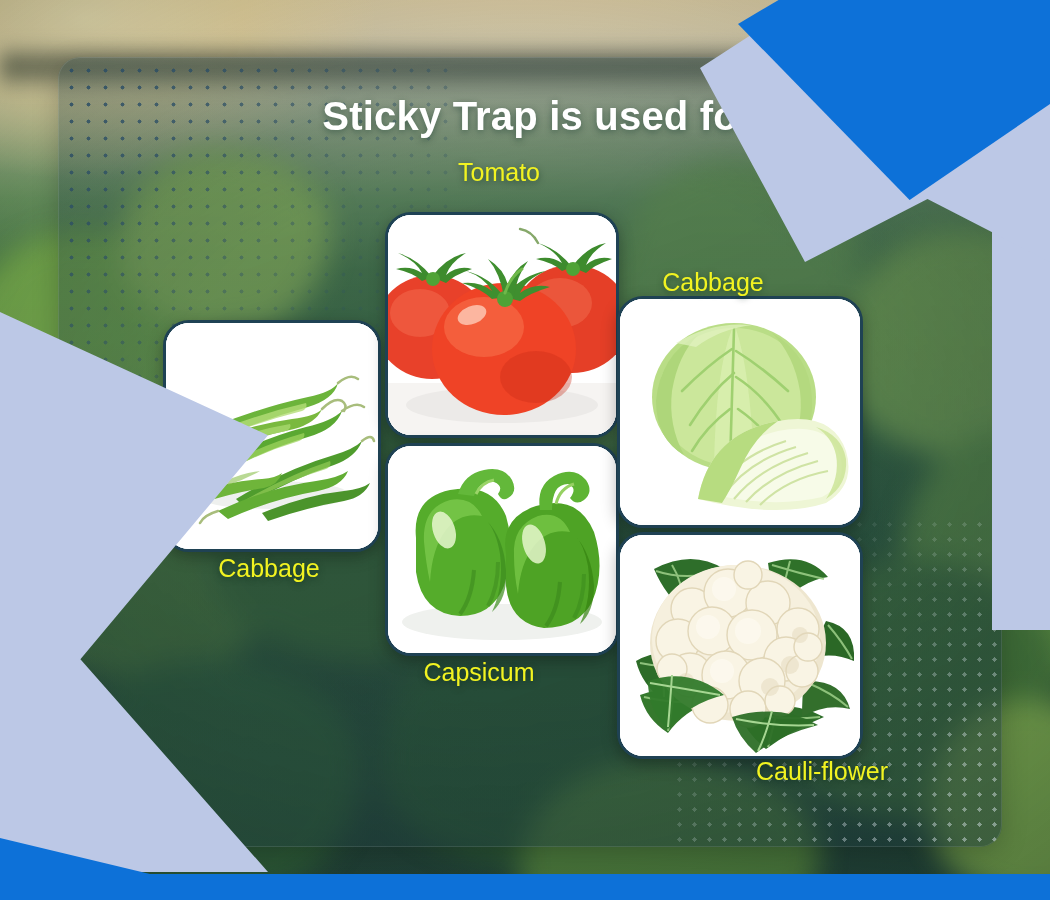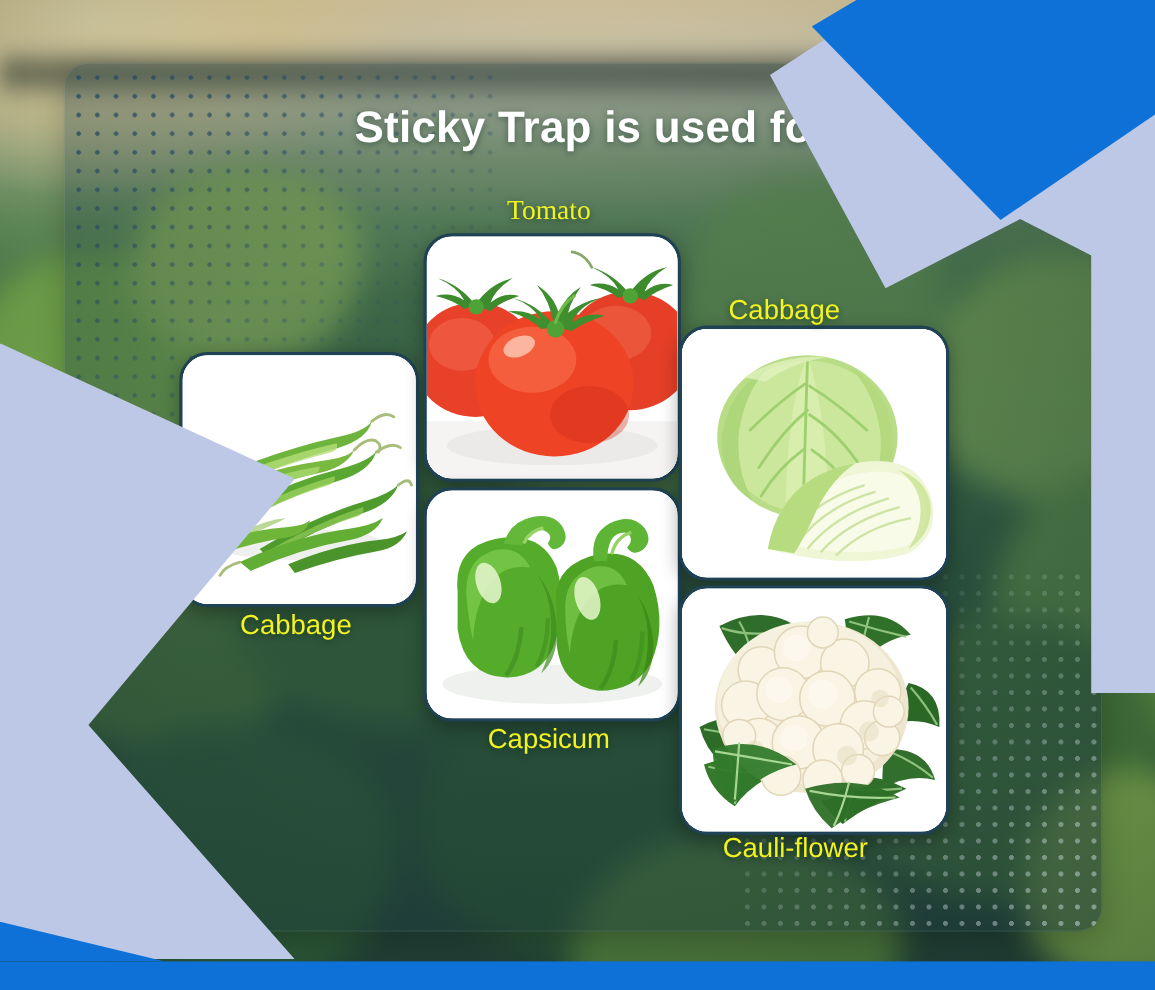--- a/index.html
+++ b/index.html
@@ -87,27 +87,27 @@
     position:absolute;text-align:center;
     color:#f2f321;font-size:25px;font-weight:400;
     text-shadow:0 2px 6px rgba(0,35,25,.55);
     white-space:nowrap;
   }
 
   
   #tile-chilli      {left:163px;top:320px;width:212px;height:226px;}
   #label-chilli     {left:163px;width:212px;top:554px;}
   #tile-tomato      {left:385px;top:212px;width:228px;height:220px;}
-  #label-tomato     {left:385px;width:228px;top:178px;font-family:Liberation Serif, serif;}
+  #label-tomato     {left:385px;width:228px;top:158px;}
   #tile-capsicum    {left:385px;top:443px;width:228px;height:207px;}
-  #label-capsicum   {left:385px;width:228px;top:658px;}
+  #label-capsicum   {left:365px;width:228px;top:658px;}
   #tile-cabbage     {left:617px;top:296px;width:240px;height:226px;}
   #label-cabbage    {left:593px;width:240px;top:268px;}
   #tile-cauliflower {left:617px;top:532px;width:240px;height:221px;}
-  #label-cauli      {left:603px;width:240px;top:757px;}
+  #label-cauli      {left:648px;width:240px;top:757px;text-align:right;}
 
   
   .corner{position:absolute;}
   
   .tr-lilac{
     top:0;right:0;width:350px;height:262px;
     background:#bcc8e6;
     clip-path:polygon(30% 0, 100% 0, 100% 100%, 65% 76%, 30% 100%, 0% 26%);
   }
   .tr-blue{

